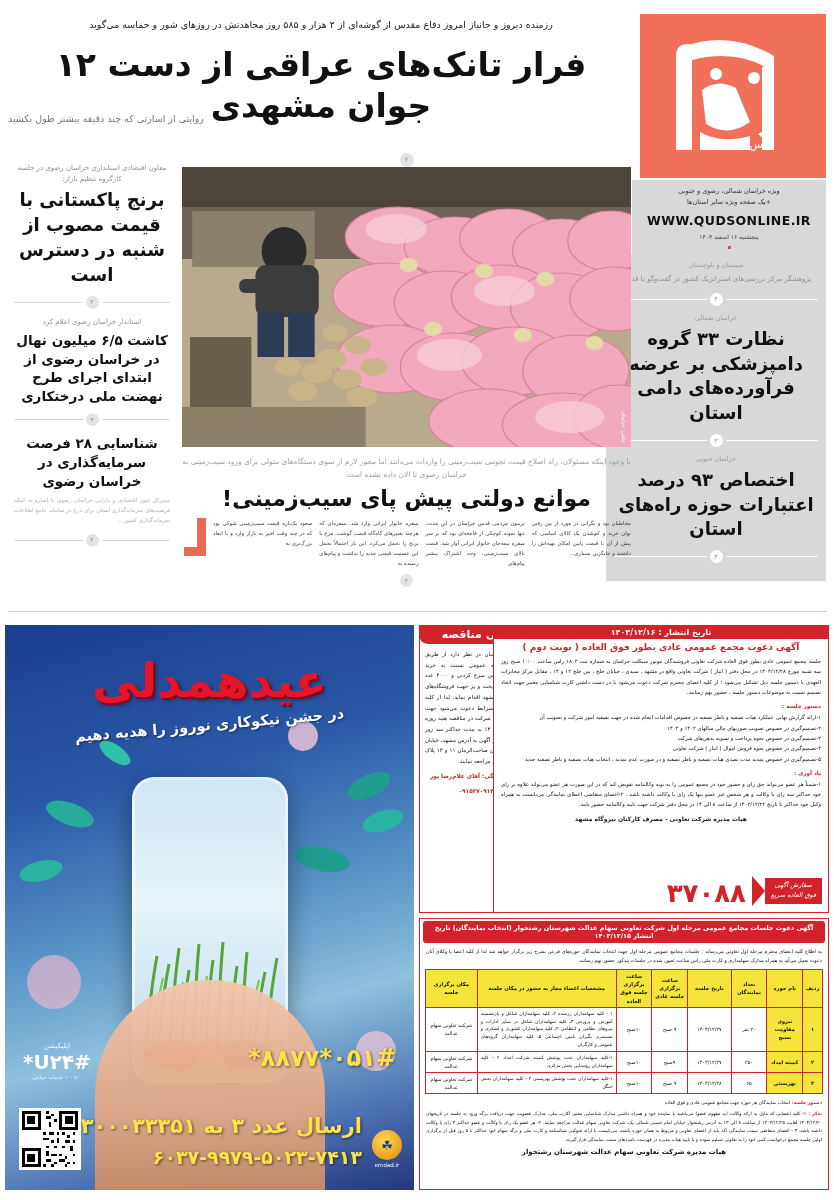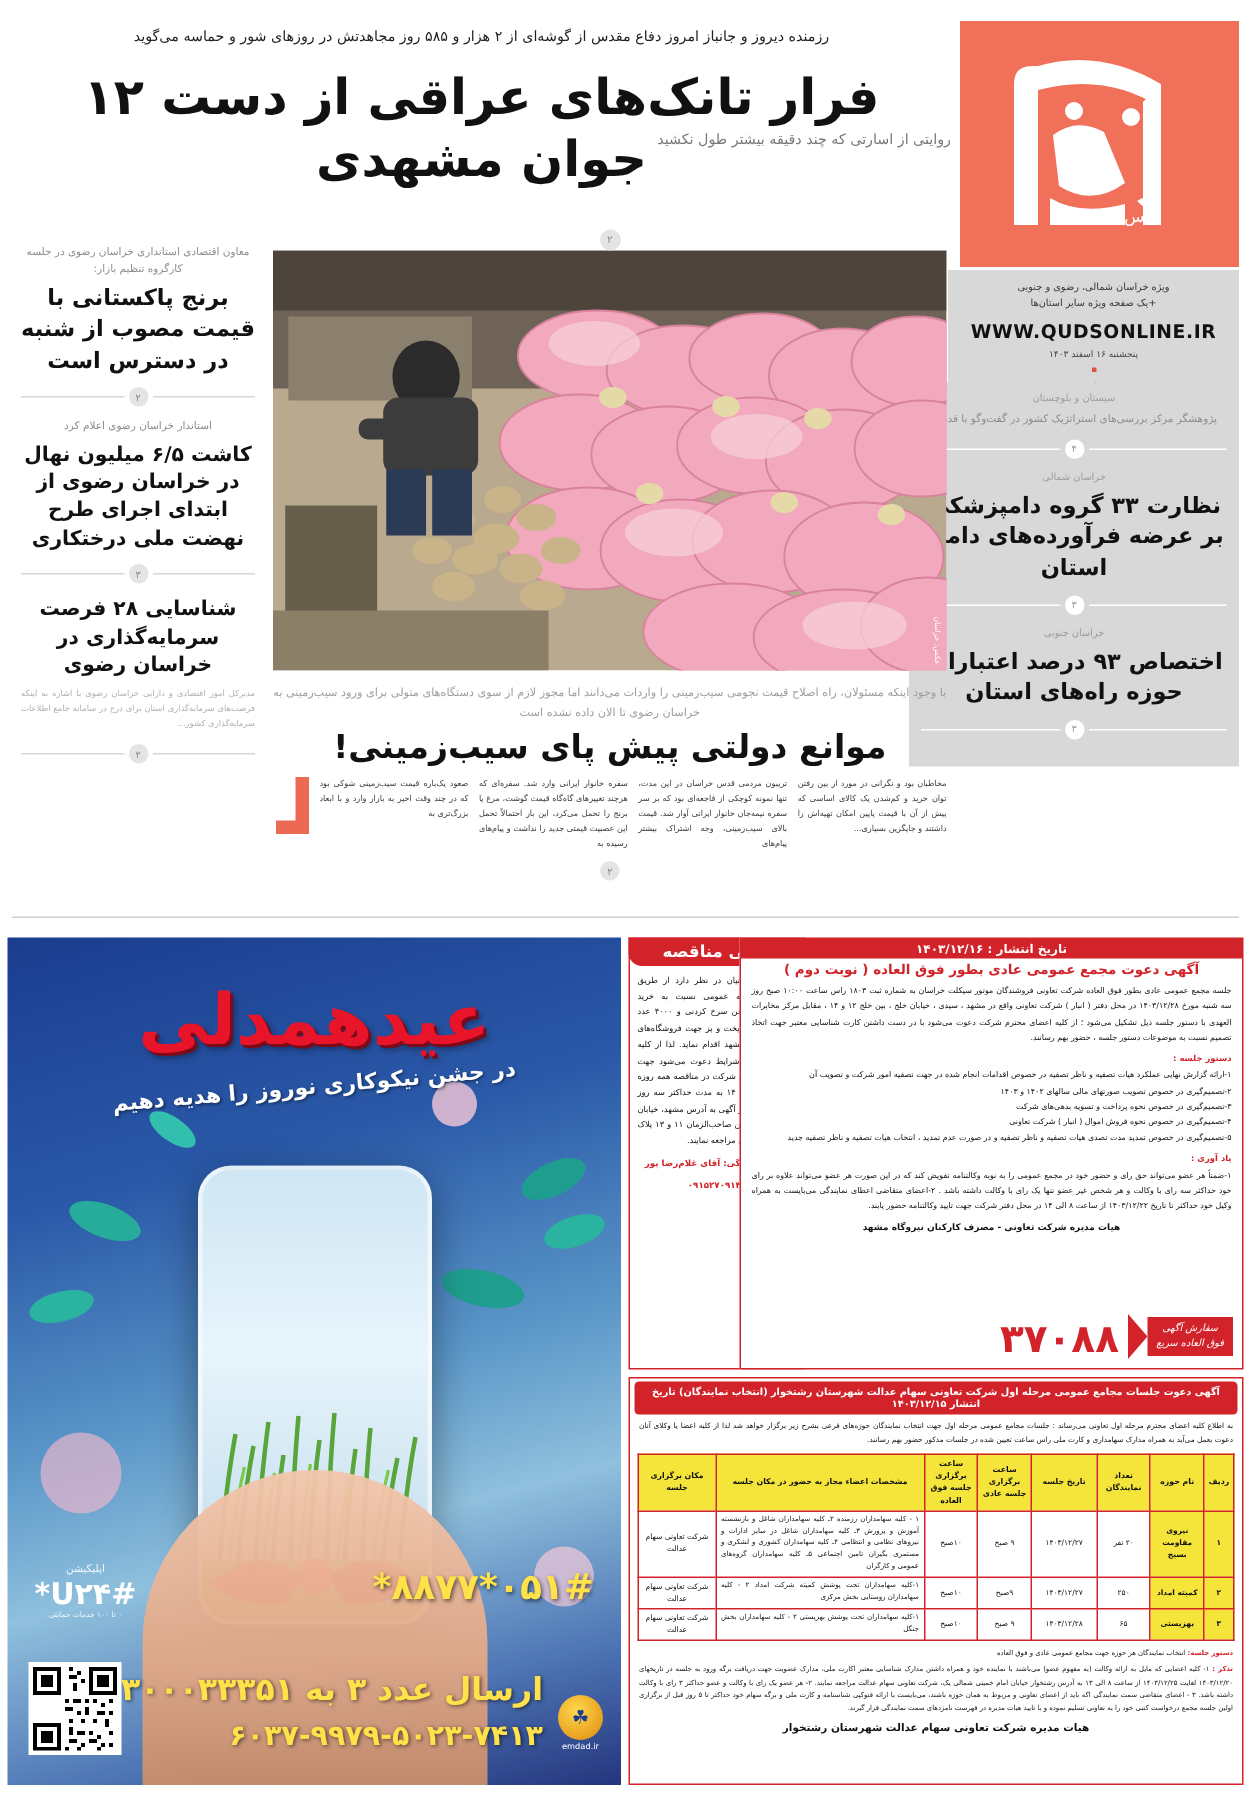--- a/index.html
+++ b/index.html
@@ -34,37 +34,37 @@
   .kicker{
     position:absolute;top:18px;right:200px;left:8px;
     text-align:center;font-size:9.5px;color:#222;line-height:1.5;
   }
   .headline{
     position:absolute;top:44px;right:200px;left:8px;
     text-align:center;font-size:33px;font-weight:bold;color:#111;
     line-height:1.25;letter-spacing:-.5px;
   }
   .subhead{
-    position:absolute;top:88px;right:200px;left:8px;
-    text-align:right;font-size:9.5px;color:#777;
+    position:absolute;top:113px;right:200px;left:8px;
+    text-align:left;font-size:9.5px;color:#777;
   }
 
   
   .side-right{
     position:absolute;top:255px;right:8px;width:220px;
     background:#d8d8d8;padding:6px 8px 10px;box-sizing:border-box;
   }
   .side-left{
     position:absolute;top:163px;left:8px;width:168px;
     padding:0 6px;box-sizing:border-box;
   }
   .s-item{margin-bottom:6px;}
   .s-cat{font-size:6.5px;color:#9a9a9a;text-align:center;margin-bottom:3px;line-height:1.5;}
   .s-over{font-size:7px;color:#8d8d8d;text-align:center;margin-bottom:3px;line-height:1.6;}
-  .s-title{font-size:15px;font-weight:bold;text-align:center;line-height:1.38;color:#111;}
+  .s-title{font-size:18px;font-weight:bold;text-align:center;line-height:1.38;color:#111;}
   .s-title.sm{font-size:13.5px;}
   .s-body{font-size:5.6px;color:#b0b0b0;text-align:justify;line-height:1.75;margin-top:6px;}
   .s-sep{display:flex;align-items:center;justify-content:center;margin:8px 0;}
   .s-sep .ln{flex:1;height:1px;background:#fff;}
   .side-left .s-sep .ln{background:#d7d7d7;}
   .s-sep .pg{
     width:13px;height:13px;border-radius:50%;background:#fff;color:#9a9a9a;
     font-size:6.5px;display:flex;align-items:center;justify-content:center;margin:0 3px;
   }
   .side-left .s-sep .pg{background:#e4e4e4;color:#8b8b8b;}

